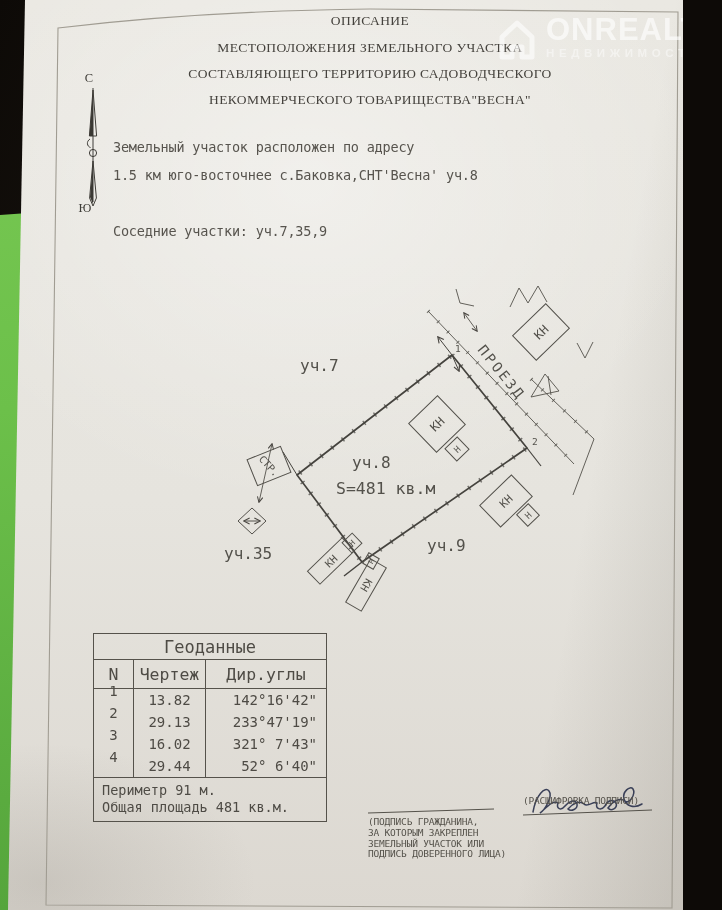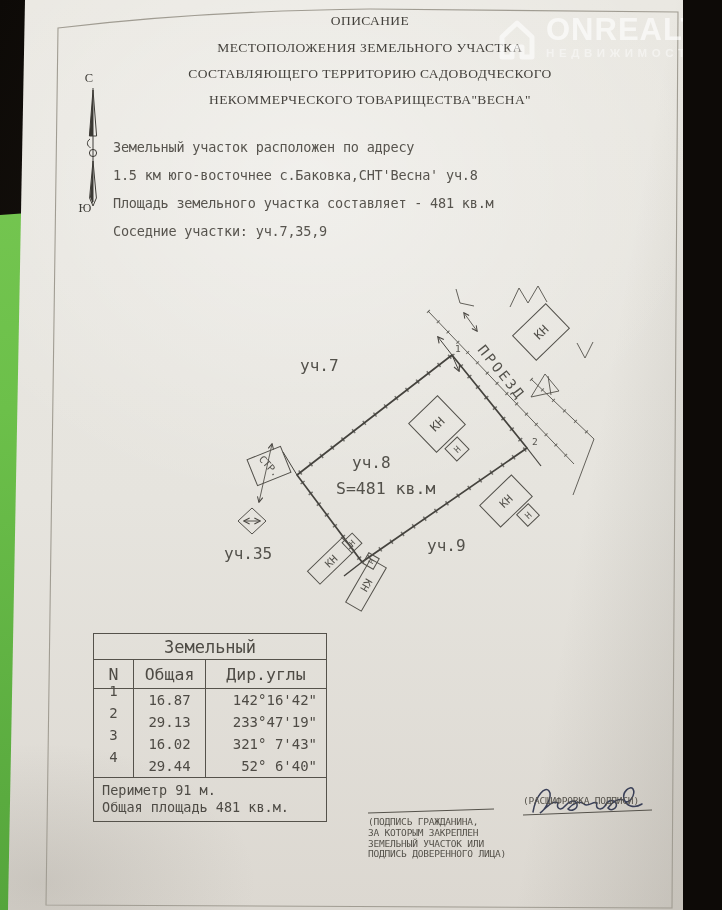--- a/index.html
+++ b/index.html
@@ -63,21 +63,20 @@
 
   <div class="paper">
 
     <div class="title-line" style="top:13px">ОПИСАНИЕ</div>
     <div class="title-line" style="top:40px">МЕСТОПОЛОЖЕНИЯ ЗЕМЕЛЬНОГО УЧАСТКА</div>
     <div class="title-line" style="top:66px">СОСТАВЛЯЮЩЕГО ТЕРРИТОРИЮ САДОВОДЧЕСКОГО</div>
     <div class="title-line" style="top:92px">НЕКОММЕРЧЕСКОГО ТОВАРИЩЕСТВА"ВЕСНА"</div>
 
     <div class="body-line" style="top:139px">Земельный участок расположен по адресу</div>
     <div class="body-line" style="top:167px">1.5 км юго-восточнее с.Баковка,СНТ'Весна' уч.8</div>
-    <div class="body-line" style="top:195px">Площадь земельного участка составляет - 481 кв.м</div>
     <div class="body-line" style="top:223px">Соседние участки: уч.7,35,9</div>
 
     <svg class="overlay-svg" viewBox="0 0 722 910">
       <defs>
         <marker id="arr" viewBox="0 0 10 10" refX="8.5" refY="5" markerWidth="7.5" markerHeight="7.5" orient="auto-start-reverse">
           <path d="M1,1 L9,5 L1,9" fill="none" stroke="#4a4742" stroke-width="1.5"></path>
         </marker>
       </defs>
 
       <path d="M58,28 Q200,11 370,9 L678,12 L672,908 L46,905 Z" fill="none" stroke="#a09c92" stroke-width="1.1"></path>
@@ -190,30 +189,30 @@
     </svg>
 
     <table class="geo">
       <colgroup>
           <col class="c-n">
           <col class="c-len">
           <col class="c-ang">
         </colgroup>
       <tbody>
           <tr class="t-title">
-            <td colspan="3">Земельный</td>
+            <td colspan="3">Геоданные</td>
           </tr>
       <tr class="t-head">
         <td>N</td>
-        <td>Общая</td>
+        <td>Чертеж</td>
         <td>Дир.углы</td>
       </tr>
       <tr class="d">
         <td class="n"><span>1</span></td>
-        <td class="len">16.87</td>
+        <td class="len">13.82</td>
         <td class="ang">142°16'42"</td>
       </tr>
       <tr class="d">
         <td class="n"><span>2</span></td>
         <td class="len">29.13</td>
         <td class="ang">233°47'19"</td>
       </tr>
       <tr class="d">
         <td class="n"><span>3</span></td>
         <td class="len">16.02</td>

